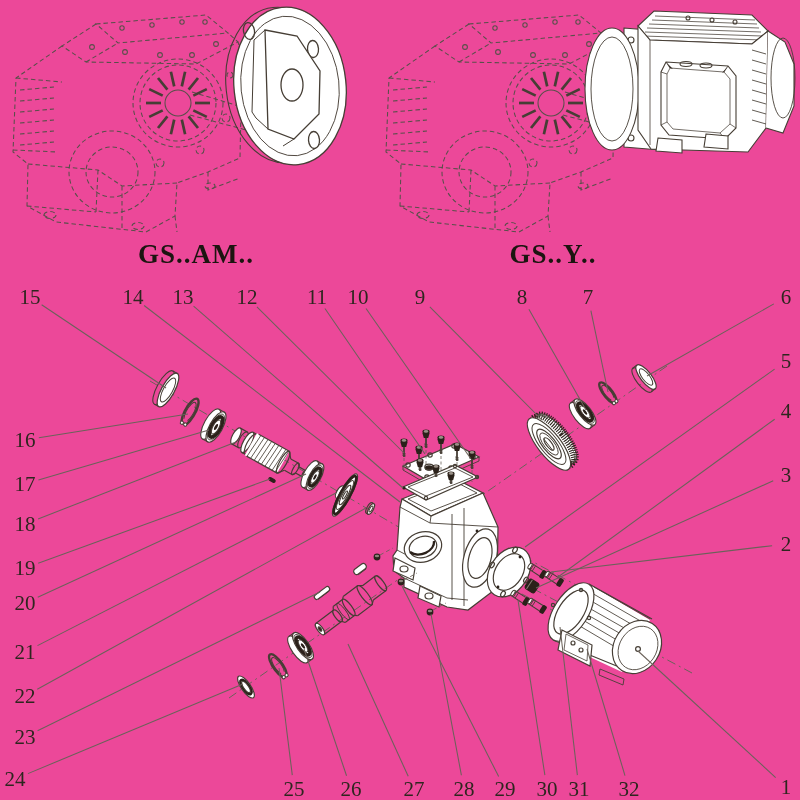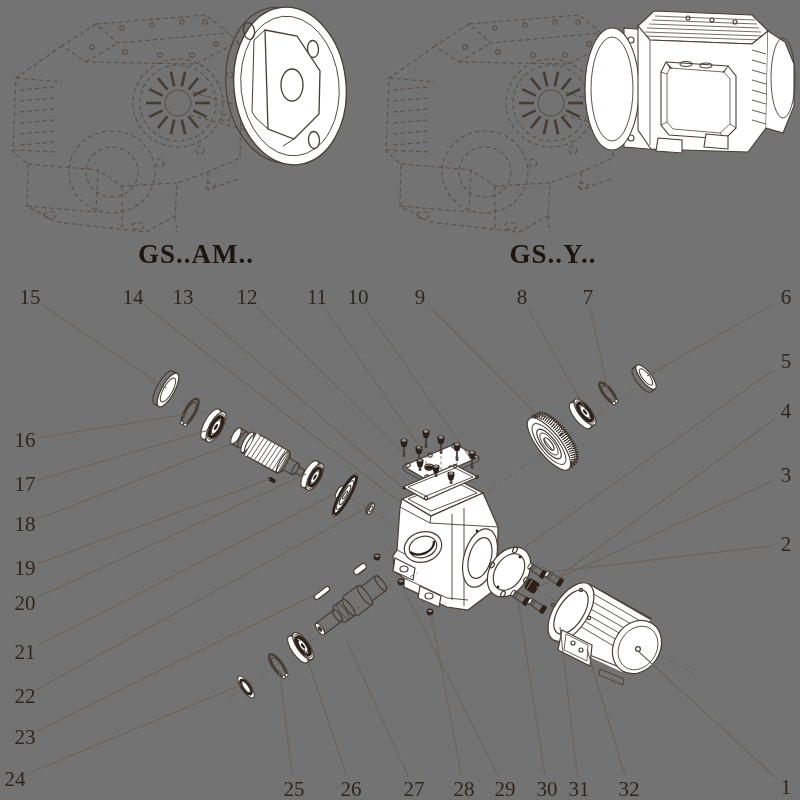--- a/index.html
+++ b/index.html
@@ -1,16 +1,16 @@
 <!DOCTYPE html>
 <html><head>
 <meta charset="utf-8">
 <style>
   html,body{margin:0;padding:0;background:#ffffff;}
-  #stage{position:relative;width:800px;height:800px;background:#737373;overflow:hidden;
+  #stage{position:relative;width:800px;height:800px;background:#ec4899;overflow:hidden;
          font-family:"Liberation Serif", serif;}
   svg{display:block;}
   .lbl{font-family:"Liberation Serif", serif;font-weight:bold;}
 </style>
 </head>
 <body>
 
 <div id="stage">
 <svg id="scene" width="800" height="800" viewBox="0 0 800 800" xmlns="http://www.w3.org/2000/svg">
   <defs>

